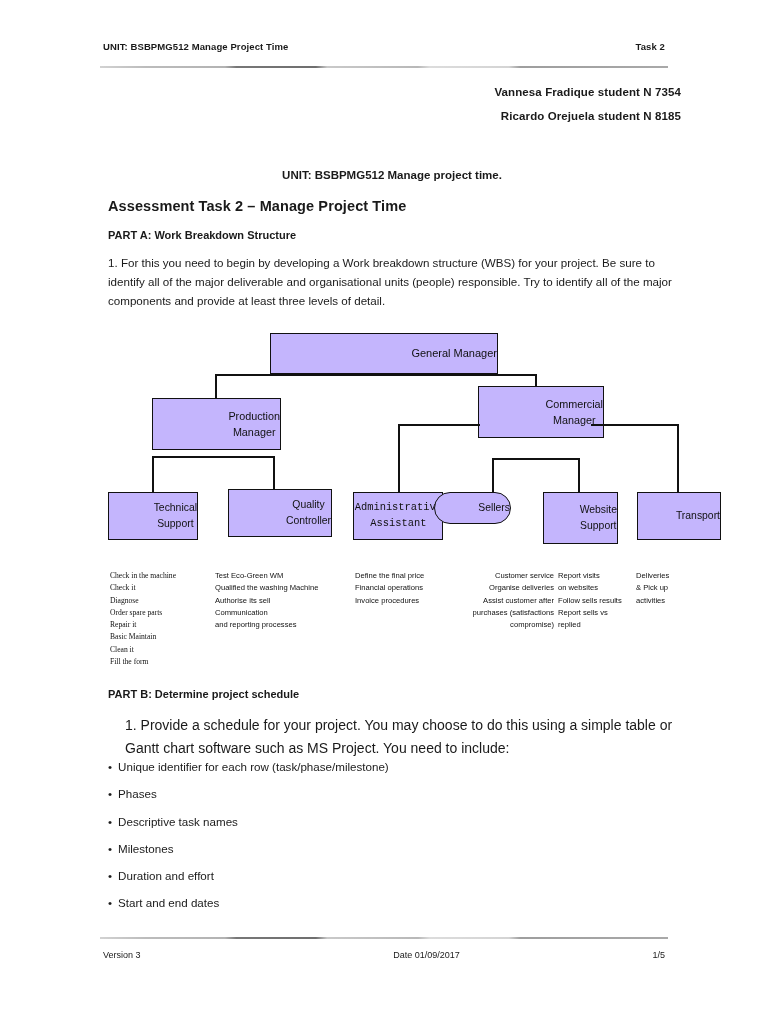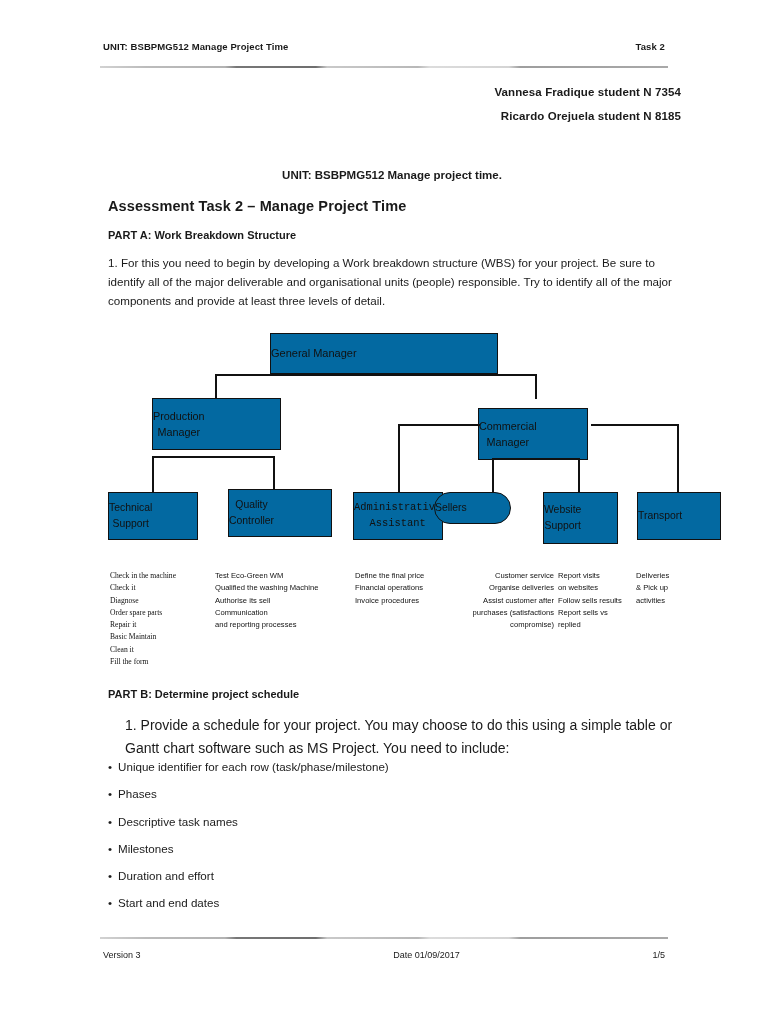--- a/index.html
+++ b/index.html
@@ -103,25 +103,25 @@
     position: absolute;
     left: 0;
     top: 0;
     width: 768px;
     height: 1024px;
     pointer-events: none;
   }
   .node {
     position: absolute;
     border: 1.6px solid #111;
-    background: #0369a1;
+    background: #c4b5fd;
     box-sizing: border-box;
     display: flex;
     align-items: center;
-    justify-content: flex-start;
+    justify-content: flex-end;
     text-align: center;
     font-size: 10.4px;
     line-height: 1.5;
     color: #111;
     pointer-events: auto;
   }
   .node.lvl1 { font-size: 11px; }
   .node.lvl2 { font-size: 10.8px; }
 
   .conn {
@@ -224,21 +224,21 @@
     </div>
 
     <div class="conn h" style="left:215px; top:374px; width:322px;"></div>
     <div class="conn v" style="left:215px; top:374px; height:25px;"></div>
     <div class="conn v" style="left:535px; top:374px; height:25px;"></div>
 
     <div class="node lvl2" style="left:152px; top:398px; width:129px; height:52px; white-space:pre-line;">
       <span>Production
 Manager</span>
     </div>
-    <div class="node lvl2" style="left:478px; top:408px; width:110px; height:52px; white-space:pre-line;">
+    <div class="node lvl2" style="left:478px; top:386px; width:126px; height:52px; white-space:pre-line;">
       <span>Commercial
 Manager</span>
     </div>
 
     <div class="conn h" style="left:152px; top:456px; width:122px;"></div>
     <div class="conn v" style="left:152px; top:456px; height:37px;"></div>
     <div class="conn v" style="left:273px; top:456px; height:37px;"></div>
 
     <div class="conn h" style="left:398px; top:424px; width:82px;"></div>
     <div class="conn v" style="left:398px; top:424px; height:69px;"></div>

